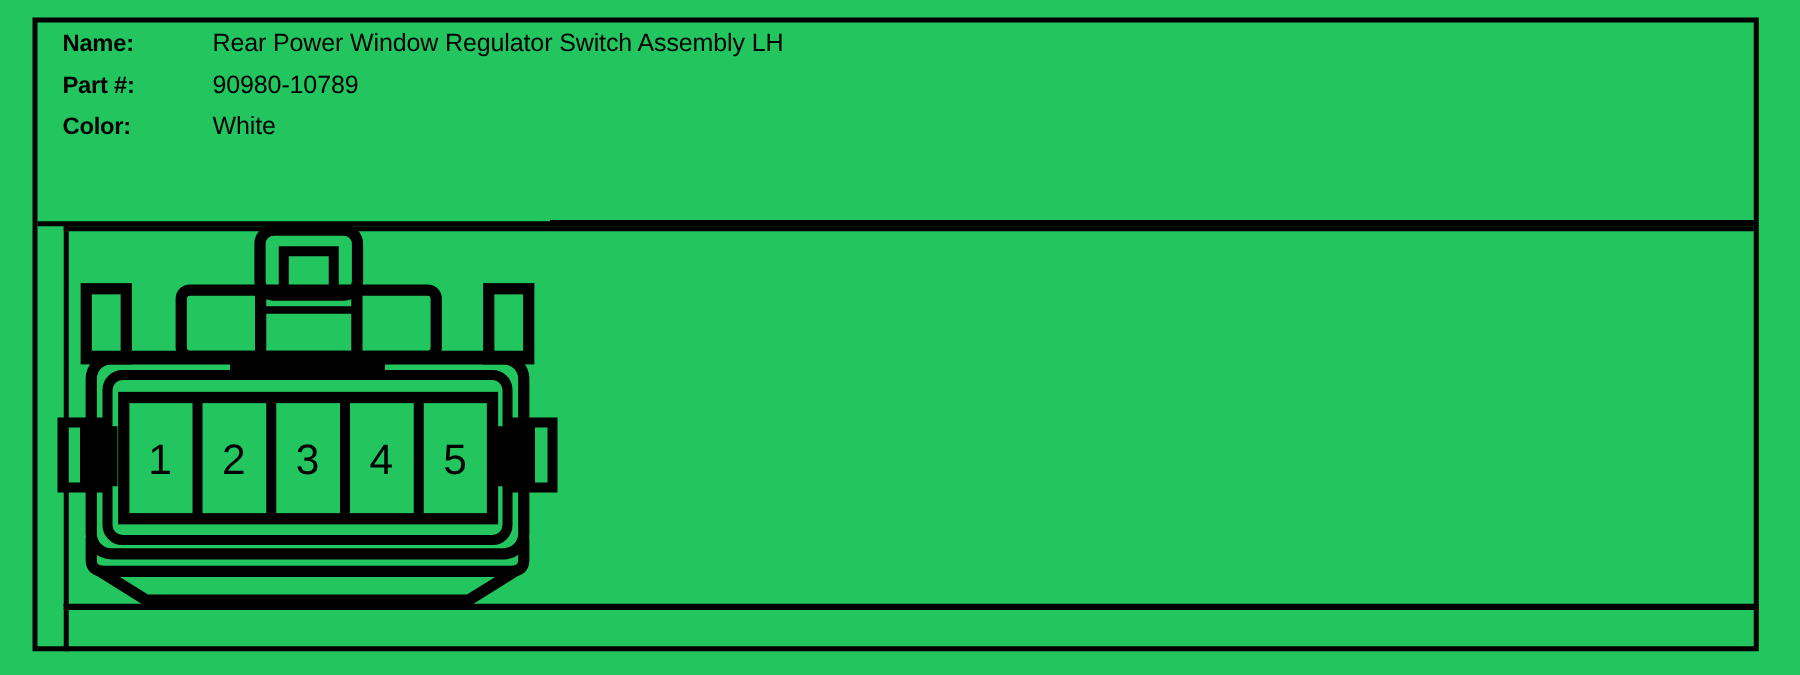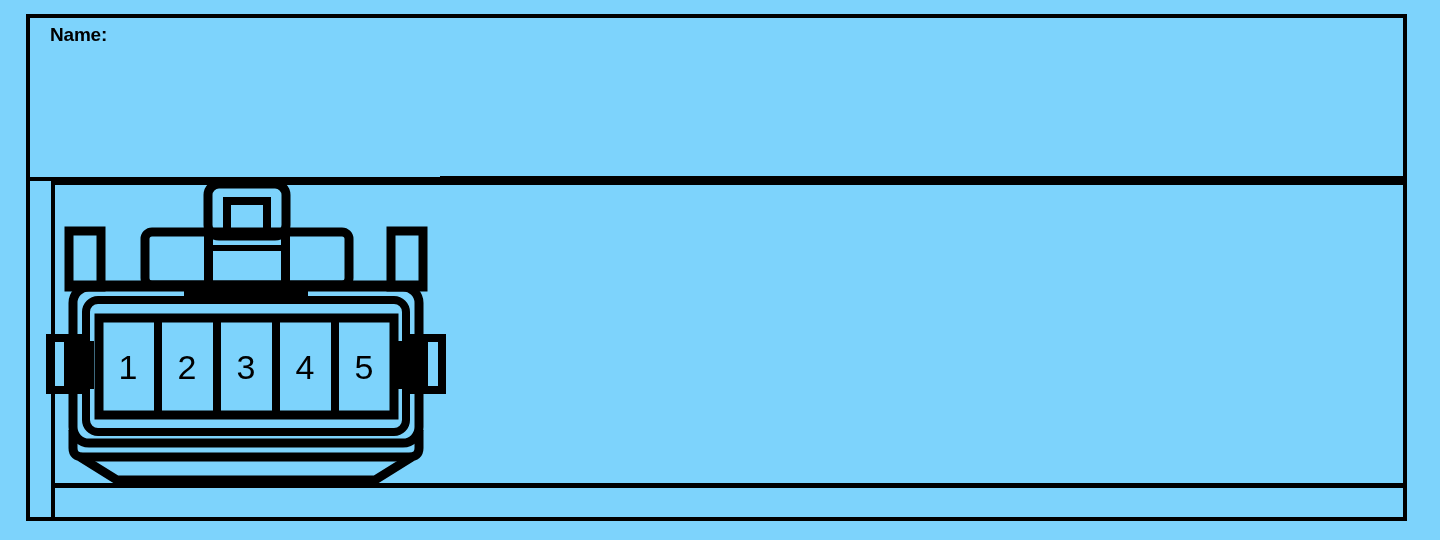--- a/index.html
+++ b/index.html
@@ -7,21 +7,21 @@
     padding: 0;
     background: #ffffff;
   }
   body {
     font-family: "Liberation Sans", sans-serif;
   }
   #page {
     position: relative;
     width: 1440px;
     height: 540px;
-    background: #7dd3fc;
+    background: #22c55e;
     overflow: hidden;
   }
 
   
   .outer-frame {
     position: absolute;
     left: 26px;
     top: 14px;
     width: 1381px;
     height: 507px;
@@ -126,24 +126,33 @@
 <body>
 
 <div id="page">
 
   <div class="outer-frame"></div>
 
   <div class="info-block">
 
     <div class="info-row">
       <div class="info-label">Name:</div>
+      <div class="info-value">Rear Power Window Regulator Switch Assembly LH</div>
     </div>
 
 
-
+    <div class="info-row">
+      <div class="info-label">Part #:</div>
+      <div class="info-value">90980-10789</div>
+    </div>
+
+    <div class="info-row">
+      <div class="info-label">Color:</div>
+      <div class="info-value">White</div>
+    </div>
 
   </div>
 
   <div class="header-divider"></div>
   <div class="header-divider-right"></div>
   <div class="pane-frame"></div>
   <div class="pane-divider"></div>
   <div class="footer-strip-left"></div>
 
   <div class="connector">

